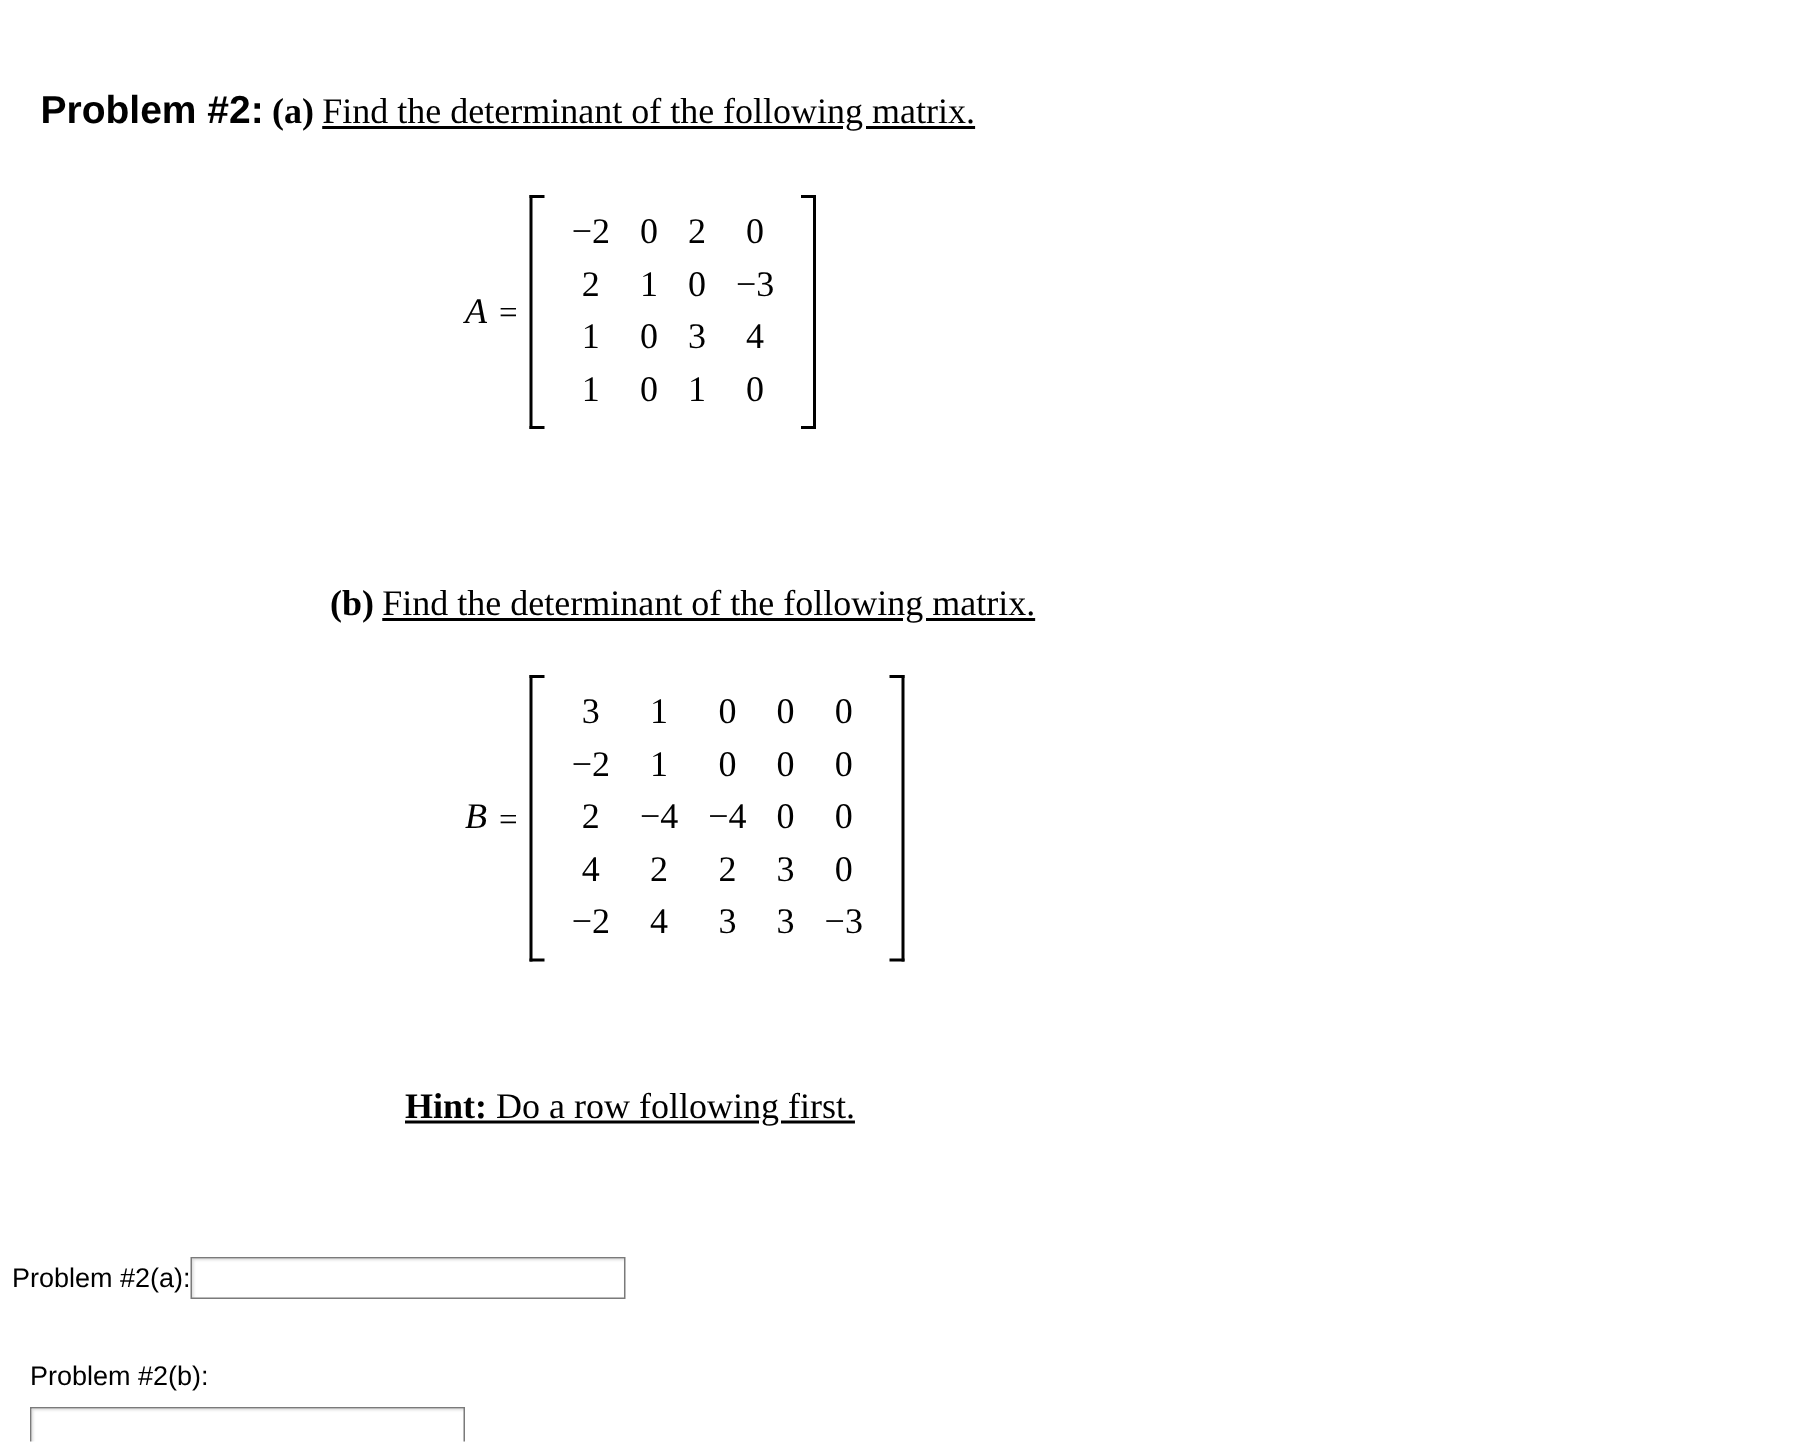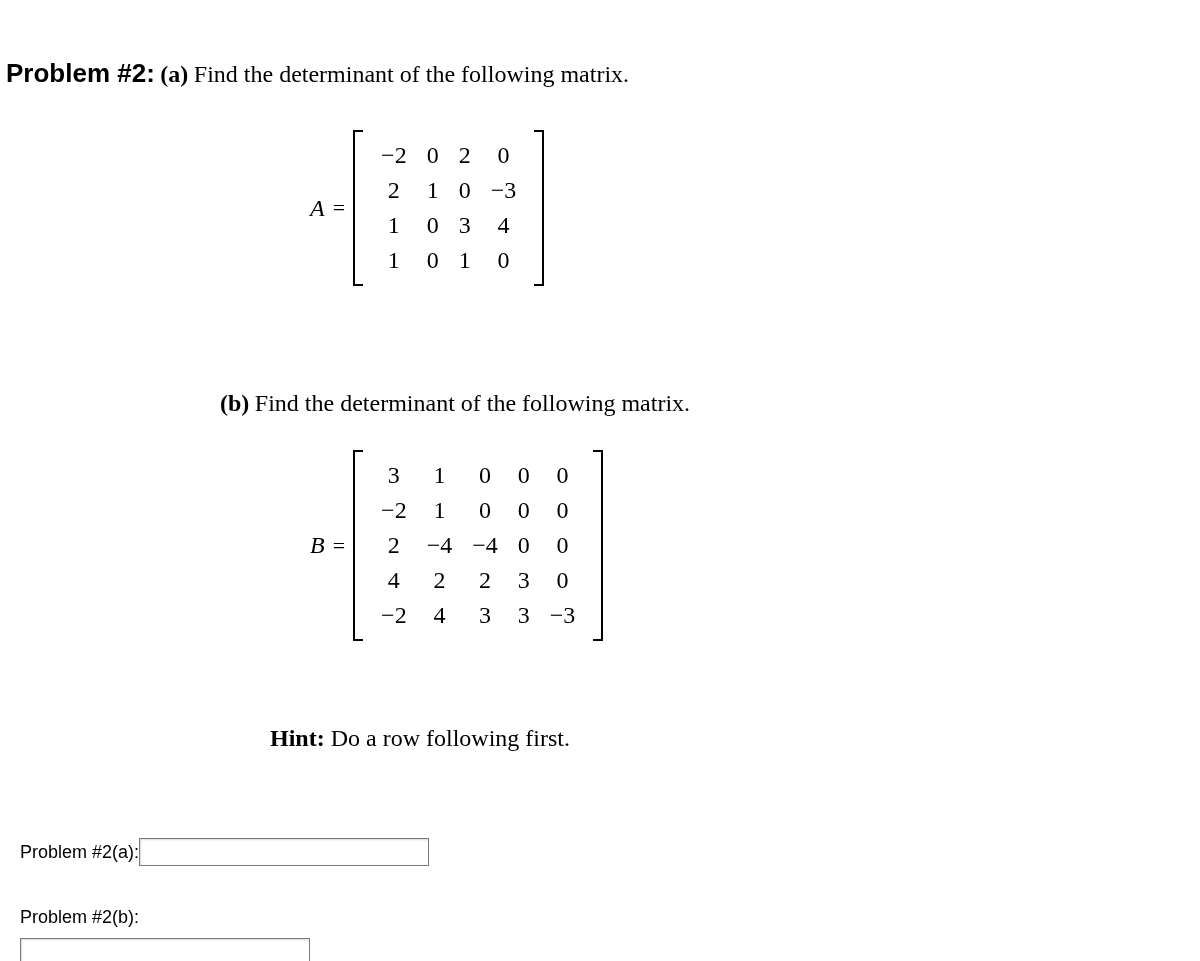--- a/index.html
+++ b/index.html
@@ -15,29 +15,31 @@
     .page {
       width: 1200px;
       height: 961px;
       position: relative;
     }
     .problem-header {
       font-family: Arial, sans-serif;
       font-weight: bold;
       font-size: 26px;
       display: inline;
+      margin-left: 21px;
     }
     .part-label {
       font-family: "Times New Roman", serif;
       font-weight: bold;
       font-size: 24px;
     }
     .part-text {
       font-family: "Times New Roman", serif;
       font-size: 24px;
+      text-decoration: underline;
     }
     .top-line {
       position: absolute;
       left: 6px;
       top: 58px;
     }
     .matrix-block-a {
       position: absolute;
       left: 310px;
       top: 130px;
@@ -91,21 +93,21 @@
     .hint-line {
       position: absolute;
       left: 270px;
       top: 725px;
     }
     .hint-bold {
       font-weight: bold;
     }
     .answer-row-a {
       position: absolute;
-      left: 20px;
+      left: 8px;
       top: 838px;
       display: flex;
       align-items: center;
     }
     .answer-row-b {
       position: absolute;
       left: 20px;
       top: 907px;
       display: flex;
       align-items: flex-start;

